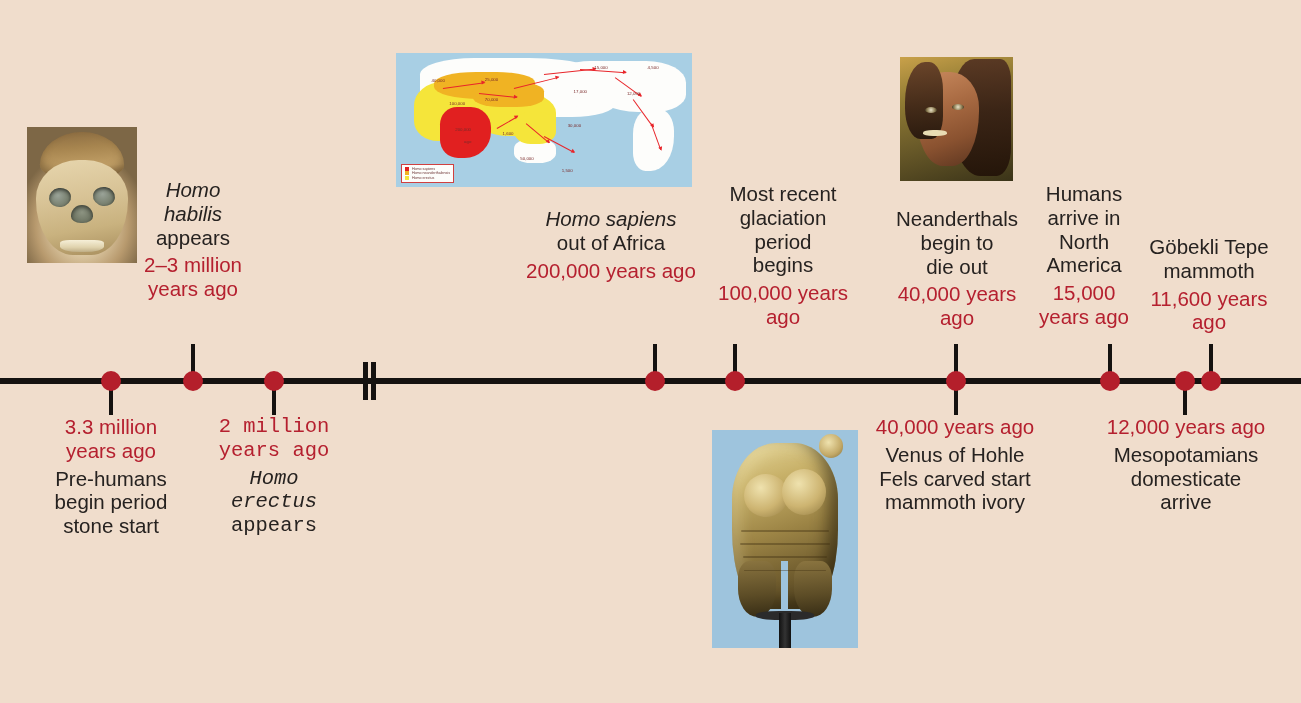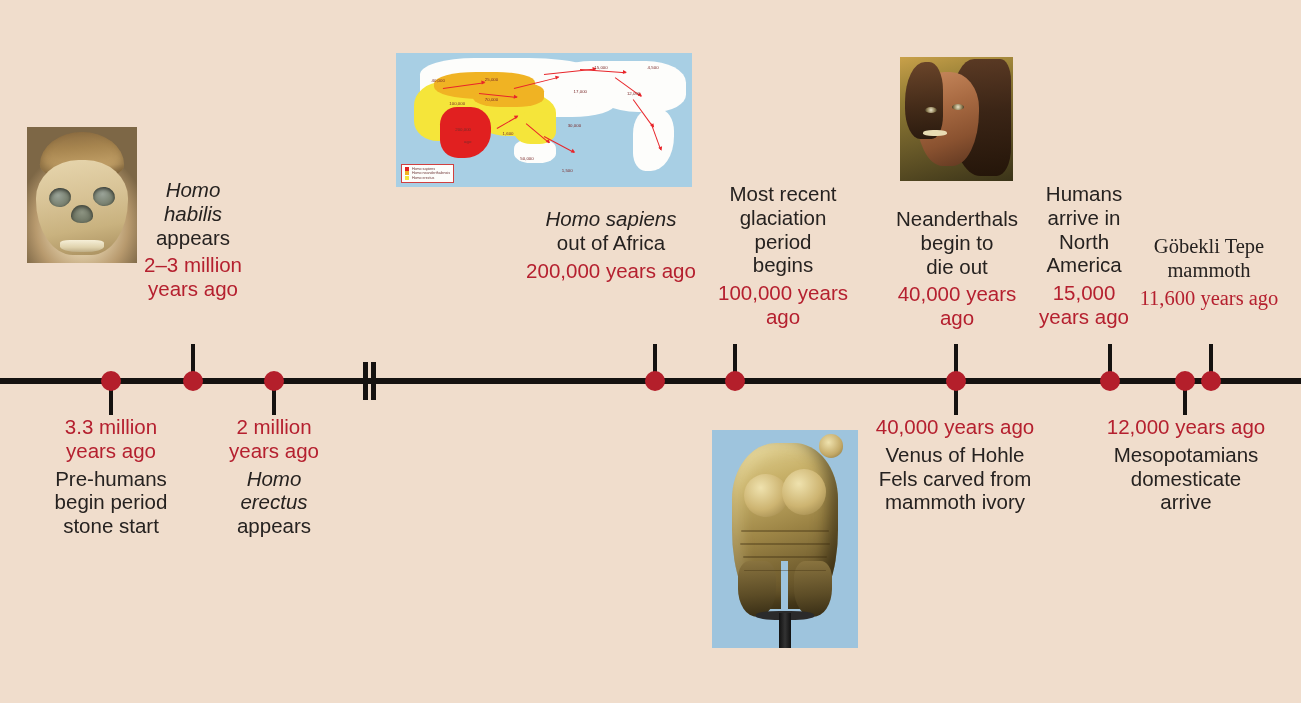--- a/index.html
+++ b/index.html
@@ -335,54 +335,54 @@
   <div class="label" style="left:1029px;top:182px;width:110px;">
     <span class="event">Humans</span>
     <span class="event">arrive in</span>
     <span class="event">North</span>
     <span class="event">America</span>
     <span class="sp"></span>
     <span class="years big">15,000</span>
     <span class="years big">years ago</span>
   </div>
 
-  <div class="label" style="left:1133px;top:235px;width:152px;font-family:Liberation Serif, serif;">
+  <div class="label" style="left:1133px;top:235px;width:152px;">
     <span class="event">Göbekli Tepe</span>
     <span class="event">mammoth</span>
     <span class="sp"></span>
     <span class="years big">11,600</span>
     <span class="years big">years ago</span>
   </div>
 
   <div class="label" style="left:42px;top:415px;width:138px;">
     <span class="years big">3.3</span>
     <span class="years big">million</span>
     <span class="years big">years ago</span>
     <span class="sp"></span>
     <span class="event">Pre-humans</span>
     <span class="event">begin period</span>
     <span class="event">stone start</span>
   </div>
 
-  <div class="label" style="left:210px;top:415px;width:128px;">
+  <div class="label" style="left:210px;top:415px;width:128px;font-family:Liberation Mono, monospace;">
     <span class="years big">2</span>
     <span class="years big">million</span>
     <span class="years big">years ago</span>
     <span class="sp"></span>
     <span class="event ital">Homo</span>
     <span class="event ital">erectus</span>
     <span class="event">appears</span>
   </div>
 
   <div class="label" style="left:869px;top:415px;width:172px;">
     <span class="years big">40,000</span>
     <span class="years big">years ago</span>
     <span class="sp"></span>
     <span class="event">Venus of Hohle</span>
-    <span class="event">Fels carved from</span>
+    <span class="event">Fels carved start</span>
     <span class="event">mammoth ivory</span>
   </div>
 
   <div class="label" style="left:1100px;top:415px;width:172px;">
     <span class="years big">12,000</span>
     <span class="years big">years ago</span>
     <span class="sp"></span>
     <span class="event">Mesopotamians</span>
     <span class="event">domesticate</span>
     <span class="event">arrive</span>

